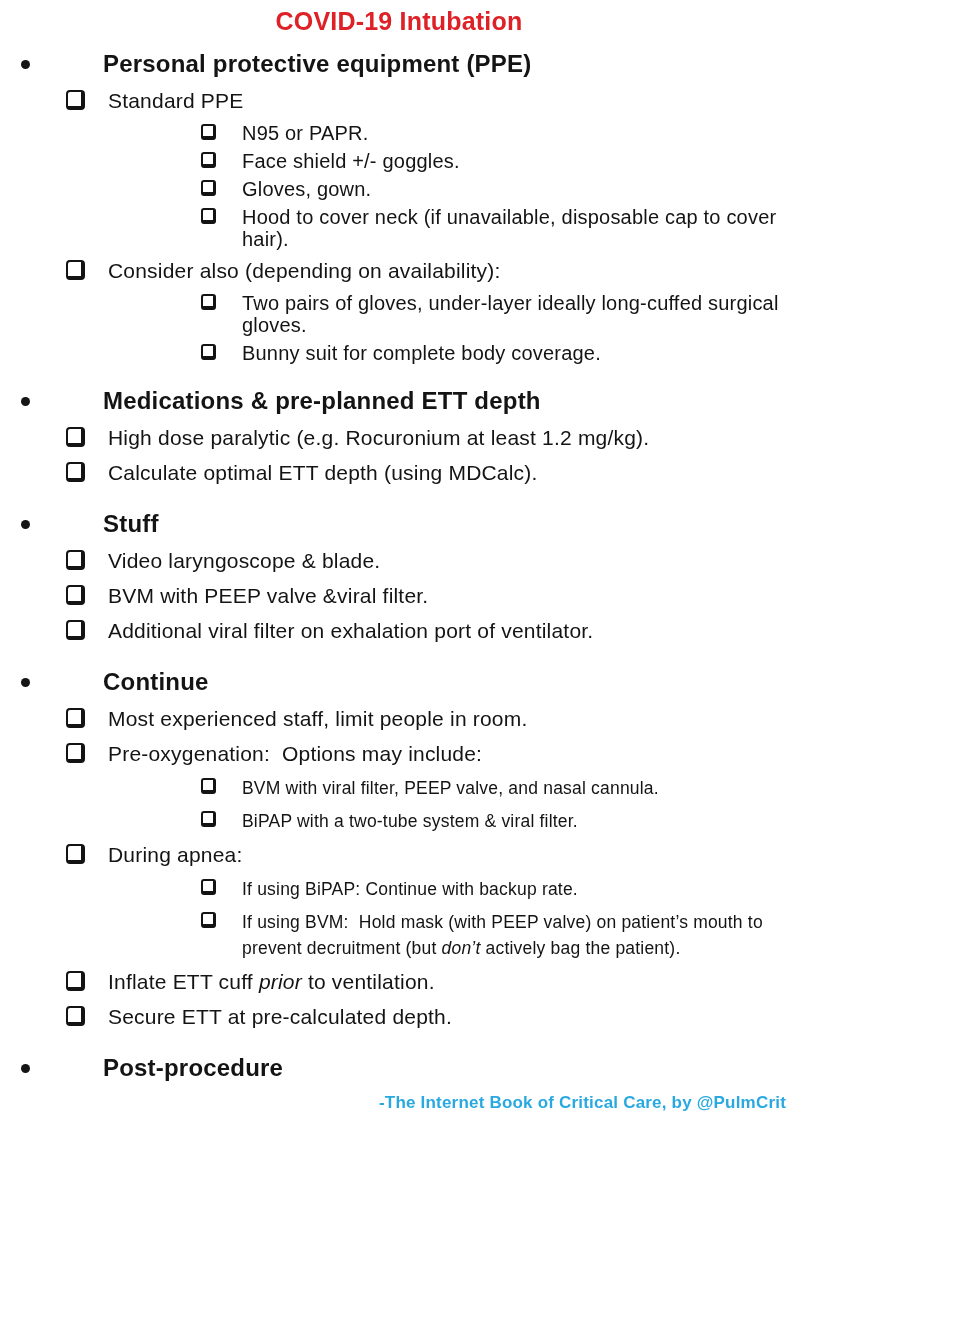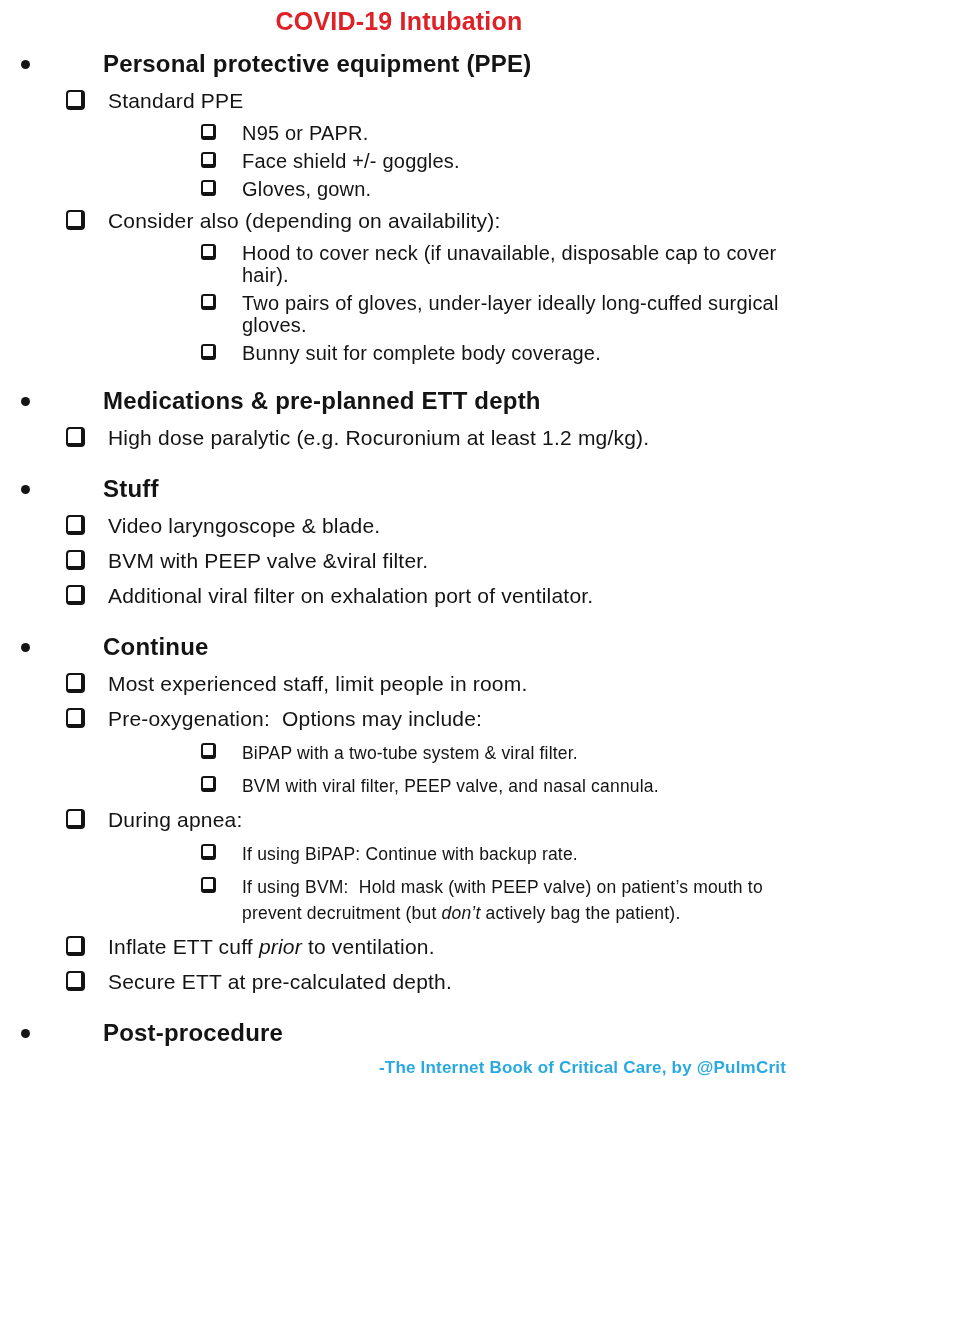--- a/index.html
+++ b/index.html
@@ -135,47 +135,51 @@
           <span class="txt"><span>N95 or PAPR.</span></span>
         </div>
         <div class="item l3">
           <span class="cbox"></span>
           <span class="txt"><span>Face shield +/- goggles.</span></span>
         </div>
         <div class="item l3">
           <span class="cbox"></span>
           <span class="txt"><span>Gloves, gown.</span></span>
         </div>
+        <div class="item l3">
+          <span class="cbox"></span>
+          <span class="txt"><span>Hood to cover neck (if unavailable, disposable cap to cover hair).</span></span>
+        </div>
         <div class="item l2">
           <span class="cbox"></span>
           <span class="txt"><span>Consider also (depending on availability):</span></span>
         </div>
         <div class="item l3">
           <span class="cbox"></span>
-          <span class="txt"><span>Hood to cover neck (if unavailable, disposable cap to cover hair).</span></span>
-        </div>
-        <div class="item l3">
-          <span class="cbox"></span>
           <span class="txt"><span>Two pairs of gloves, under-layer ideally long-cuffed surgical gloves.</span></span>
         </div>
         <div class="item l3">
           <span class="cbox"></span>
           <span class="txt"><span>Bunny suit for complete body coverage.</span></span>
         </div>
       </div>
       <div class="sec sec-1">
         <div class="h-row">
           <span class="bullet"></span>
           <span class="h-gap"></span>
           <span class="h-text">Medications &amp; pre-planned ETT depth</span>
         </div>
         <div class="item l2">
           <span class="cbox"></span>
           <span class="txt"><span>High dose paralytic (e.g. Rocuronium at least 1.2 mg/kg).</span></span>
         </div>
+        <div class="item l2">
+          <span class="cbox"></span>
+          <span class="txt"><span>Calculate optimal ETT depth (using MDCalc).</span></span>
+        </div>
       </div>
       <div class="sec sec-2">
         <div class="h-row">
           <span class="bullet"></span>
           <span class="h-gap"></span>
           <span class="h-text">Stuff</span>
         </div>
         <div class="item l2">
           <span class="cbox"></span>
           <span class="txt"><span>Video laryngoscope &amp; blade.</span></span>
@@ -198,25 +202,25 @@
         <div class="item l2">
           <span class="cbox"></span>
           <span class="txt"><span>Most experienced staff, limit people in room.</span></span>
         </div>
         <div class="item l2">
           <span class="cbox"></span>
           <span class="txt"><span>Pre-oxygenation:  Options may include:</span></span>
         </div>
         <div class="item l3">
           <span class="cbox"></span>
+          <span class="txt"><span>BVM with viral filter, PEEP valve, and nasal cannula.</span></span>
+        </div>
+        <div class="item l3">
+          <span class="cbox"></span>
           <span class="txt"><span>BiPAP with a two-tube system &amp; viral filter.</span></span>
-        </div>
-        <div class="item l3">
-          <span class="cbox"></span>
-          <span class="txt"><span>BVM with viral filter, PEEP valve, and nasal cannula.</span></span>
         </div>
         <div class="item l2">
           <span class="cbox"></span>
           <span class="txt"><span>During apnea:</span></span>
         </div>
         <div class="item l3">
           <span class="cbox"></span>
           <span class="txt"><span>If using BiPAP: Continue with backup rate.</span></span>
         </div>
         <div class="item l3">

